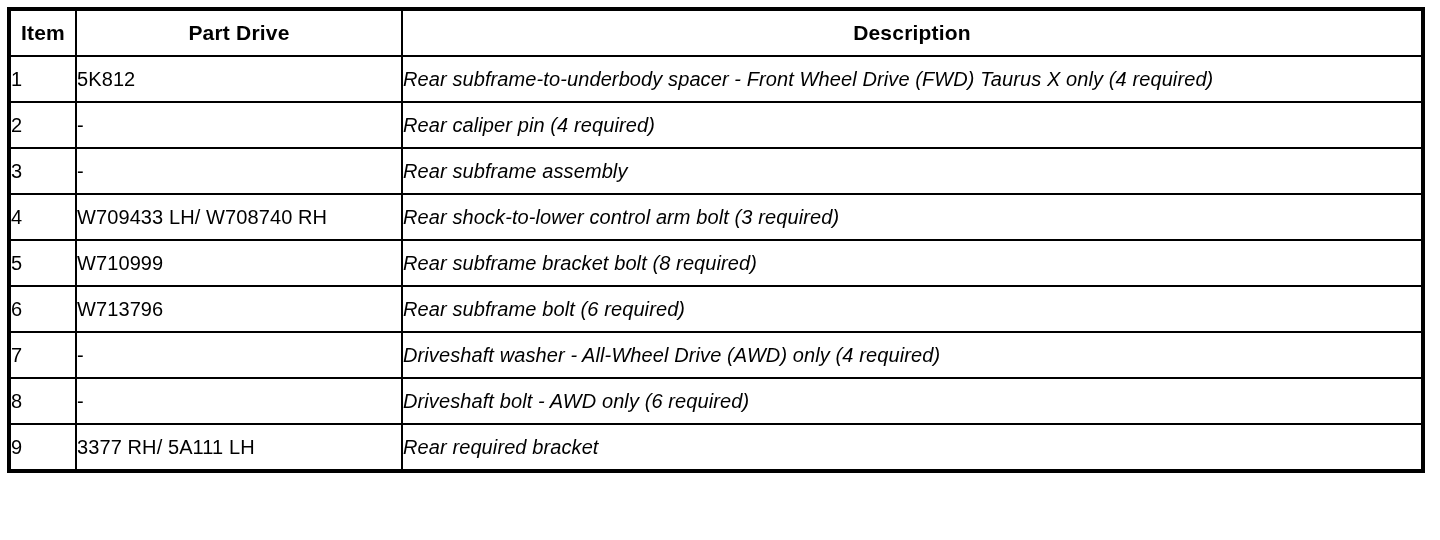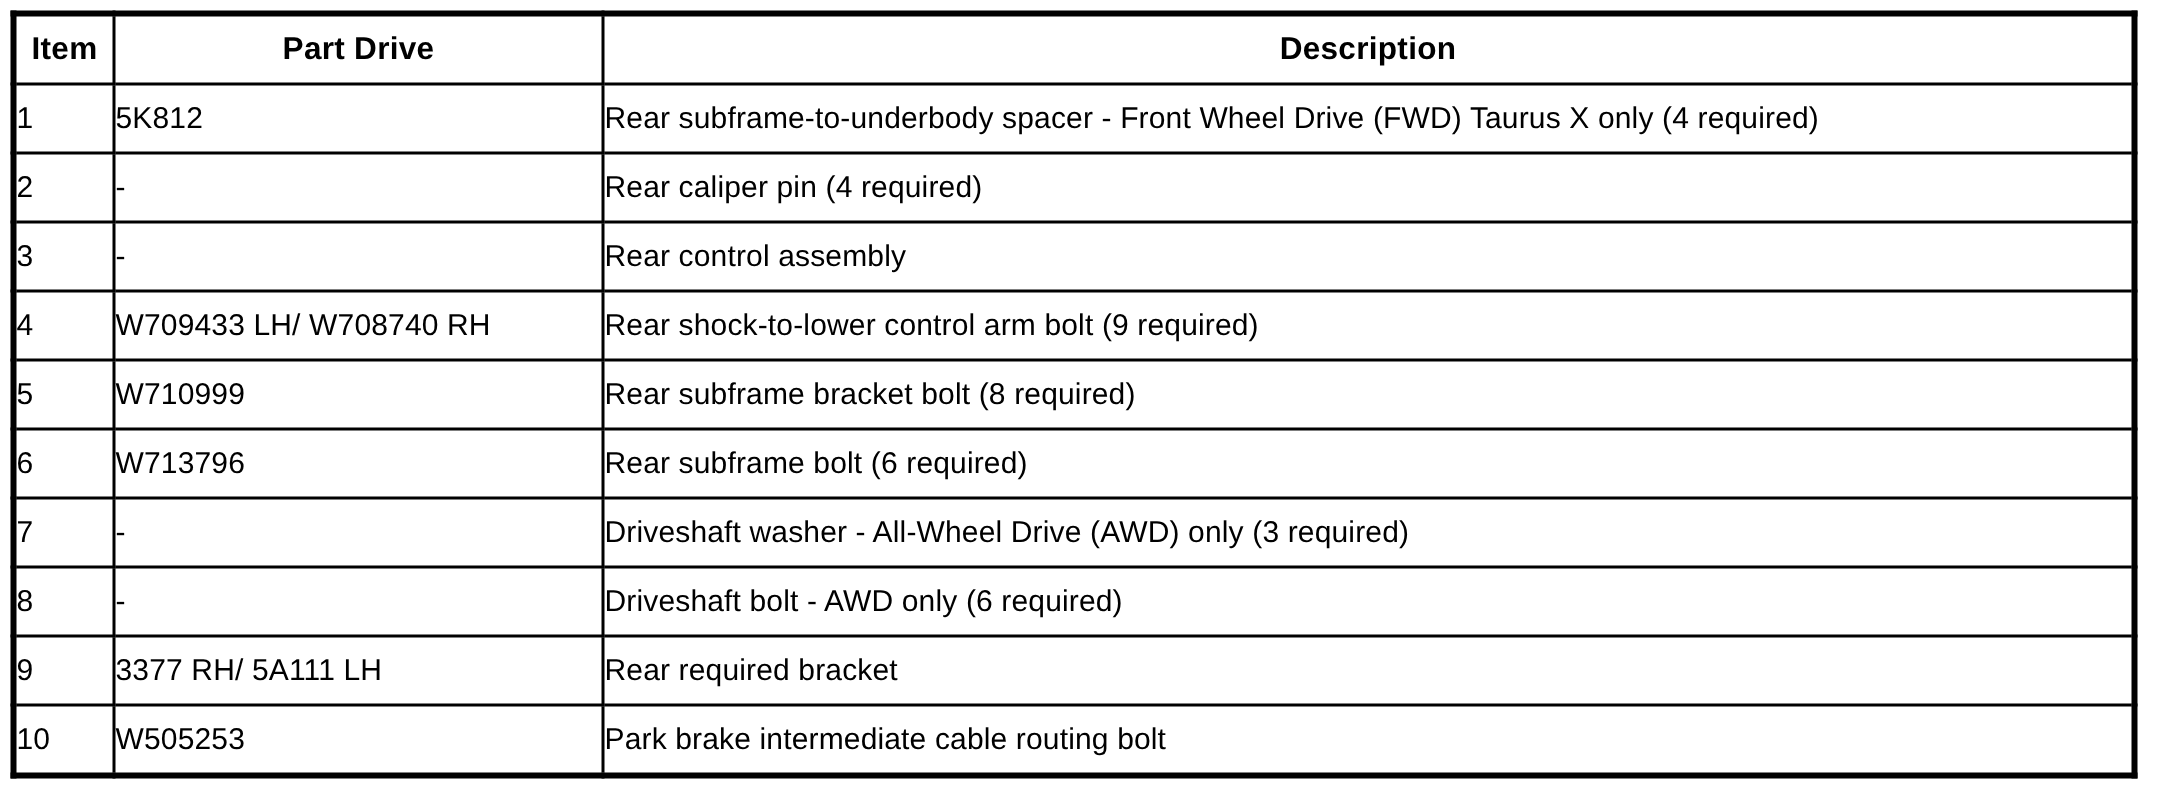--- a/index.html
+++ b/index.html
@@ -61,21 +61,21 @@
   .parts-table tbody td {
     height: 44px;
     font-size: 20px;
     font-weight: normal;
     text-align: left;
     letter-spacing: 0.1px;
   }
 
   .cell-item   { padding-left: 8px; }
   .cell-part   { padding-left: 11px; white-space: nowrap; }
-  .cell-desc   { padding-left: 11px; white-space: nowrap; }
+  .cell-desc   { padding-left: 11px; white-space: nowrap; font-style: italic; }
 </style>
 </head>
 <body>
 
 <div class="page">
 
   <table class="parts-table">
     <colgroup>
       <col class="col-item">
       <col class="col-part">
@@ -95,53 +95,48 @@
         <td class="cell-desc">Rear subframe-to-underbody spacer - Front Wheel Drive (FWD) Taurus X only (4 required)</td>
       </tr>
       <tr>
         <td class="cell-item">2</td>
         <td class="cell-part">-</td>
         <td class="cell-desc">Rear caliper pin (4 required)</td>
       </tr>
       <tr>
         <td class="cell-item">3</td>
         <td class="cell-part">-</td>
-        <td class="cell-desc">Rear control assembly</td>
+        <td class="cell-desc">Rear subframe assembly</td>
       </tr>
       <tr>
         <td class="cell-item">4</td>
         <td class="cell-part">W709433 LH/ W708740 RH</td>
-        <td class="cell-desc">Rear shock-to-lower control arm bolt (9 required)</td>
+        <td class="cell-desc">Rear shock-to-lower control arm bolt (3 required)</td>
       </tr>
       <tr>
         <td class="cell-item">5</td>
         <td class="cell-part">W710999</td>
         <td class="cell-desc">Rear subframe bracket bolt (8 required)</td>
       </tr>
       <tr>
         <td class="cell-item">6</td>
         <td class="cell-part">W713796</td>
         <td class="cell-desc">Rear subframe bolt (6 required)</td>
       </tr>
       <tr>
         <td class="cell-item">7</td>
         <td class="cell-part">-</td>
-        <td class="cell-desc">Driveshaft washer - All-Wheel Drive (AWD) only (3 required)</td>
+        <td class="cell-desc">Driveshaft washer - All-Wheel Drive (AWD) only (4 required)</td>
       </tr>
       <tr>
         <td class="cell-item">8</td>
         <td class="cell-part">-</td>
         <td class="cell-desc">Driveshaft bolt - AWD only (6 required)</td>
       </tr>
       <tr>
         <td class="cell-item">9</td>
         <td class="cell-part">3377 RH/ 5A111 LH</td>
         <td class="cell-desc">Rear required bracket</td>
       </tr>
-      <tr>
-        <td class="cell-item">10</td>
-        <td class="cell-part">W505253</td>
-        <td class="cell-desc">Park brake intermediate cable routing bolt</td>
-      </tr>
     </tbody>
   </table>
 
 </div>
 
 </body></html>

